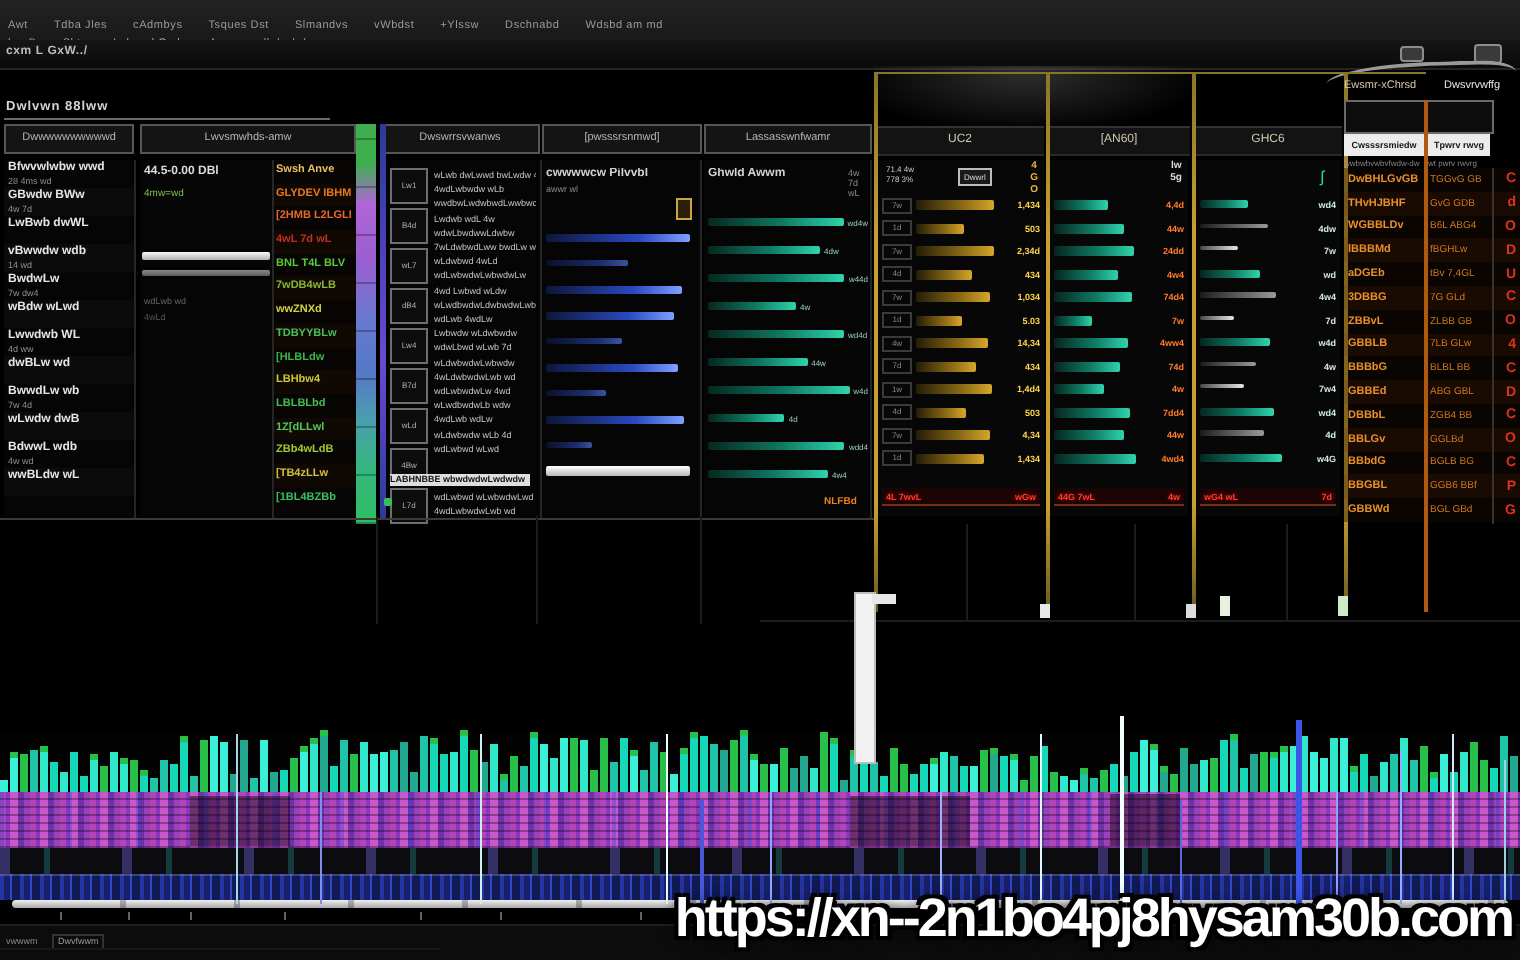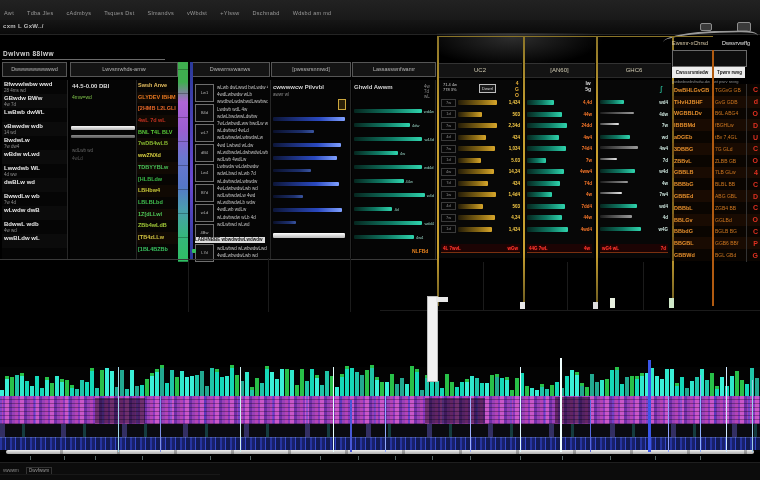--- a/index.html
+++ b/index.html
@@ -983,13 +983,14 @@
       <div class="tick" style="left: 655px;"></div>
       <div class="tick" style="left: 700px;"></div>
     </div>
 
   <div class="footer">
     <span class="f1">vwwwm</span>
     <span class="f2">Dwvfwwm</span>
     <span class="fline"></span>
   </div>
 
+  <div class="url">https://xn--2n1bo4pj8hysam30b.com</div>
 </div>
 
 </body></html>

